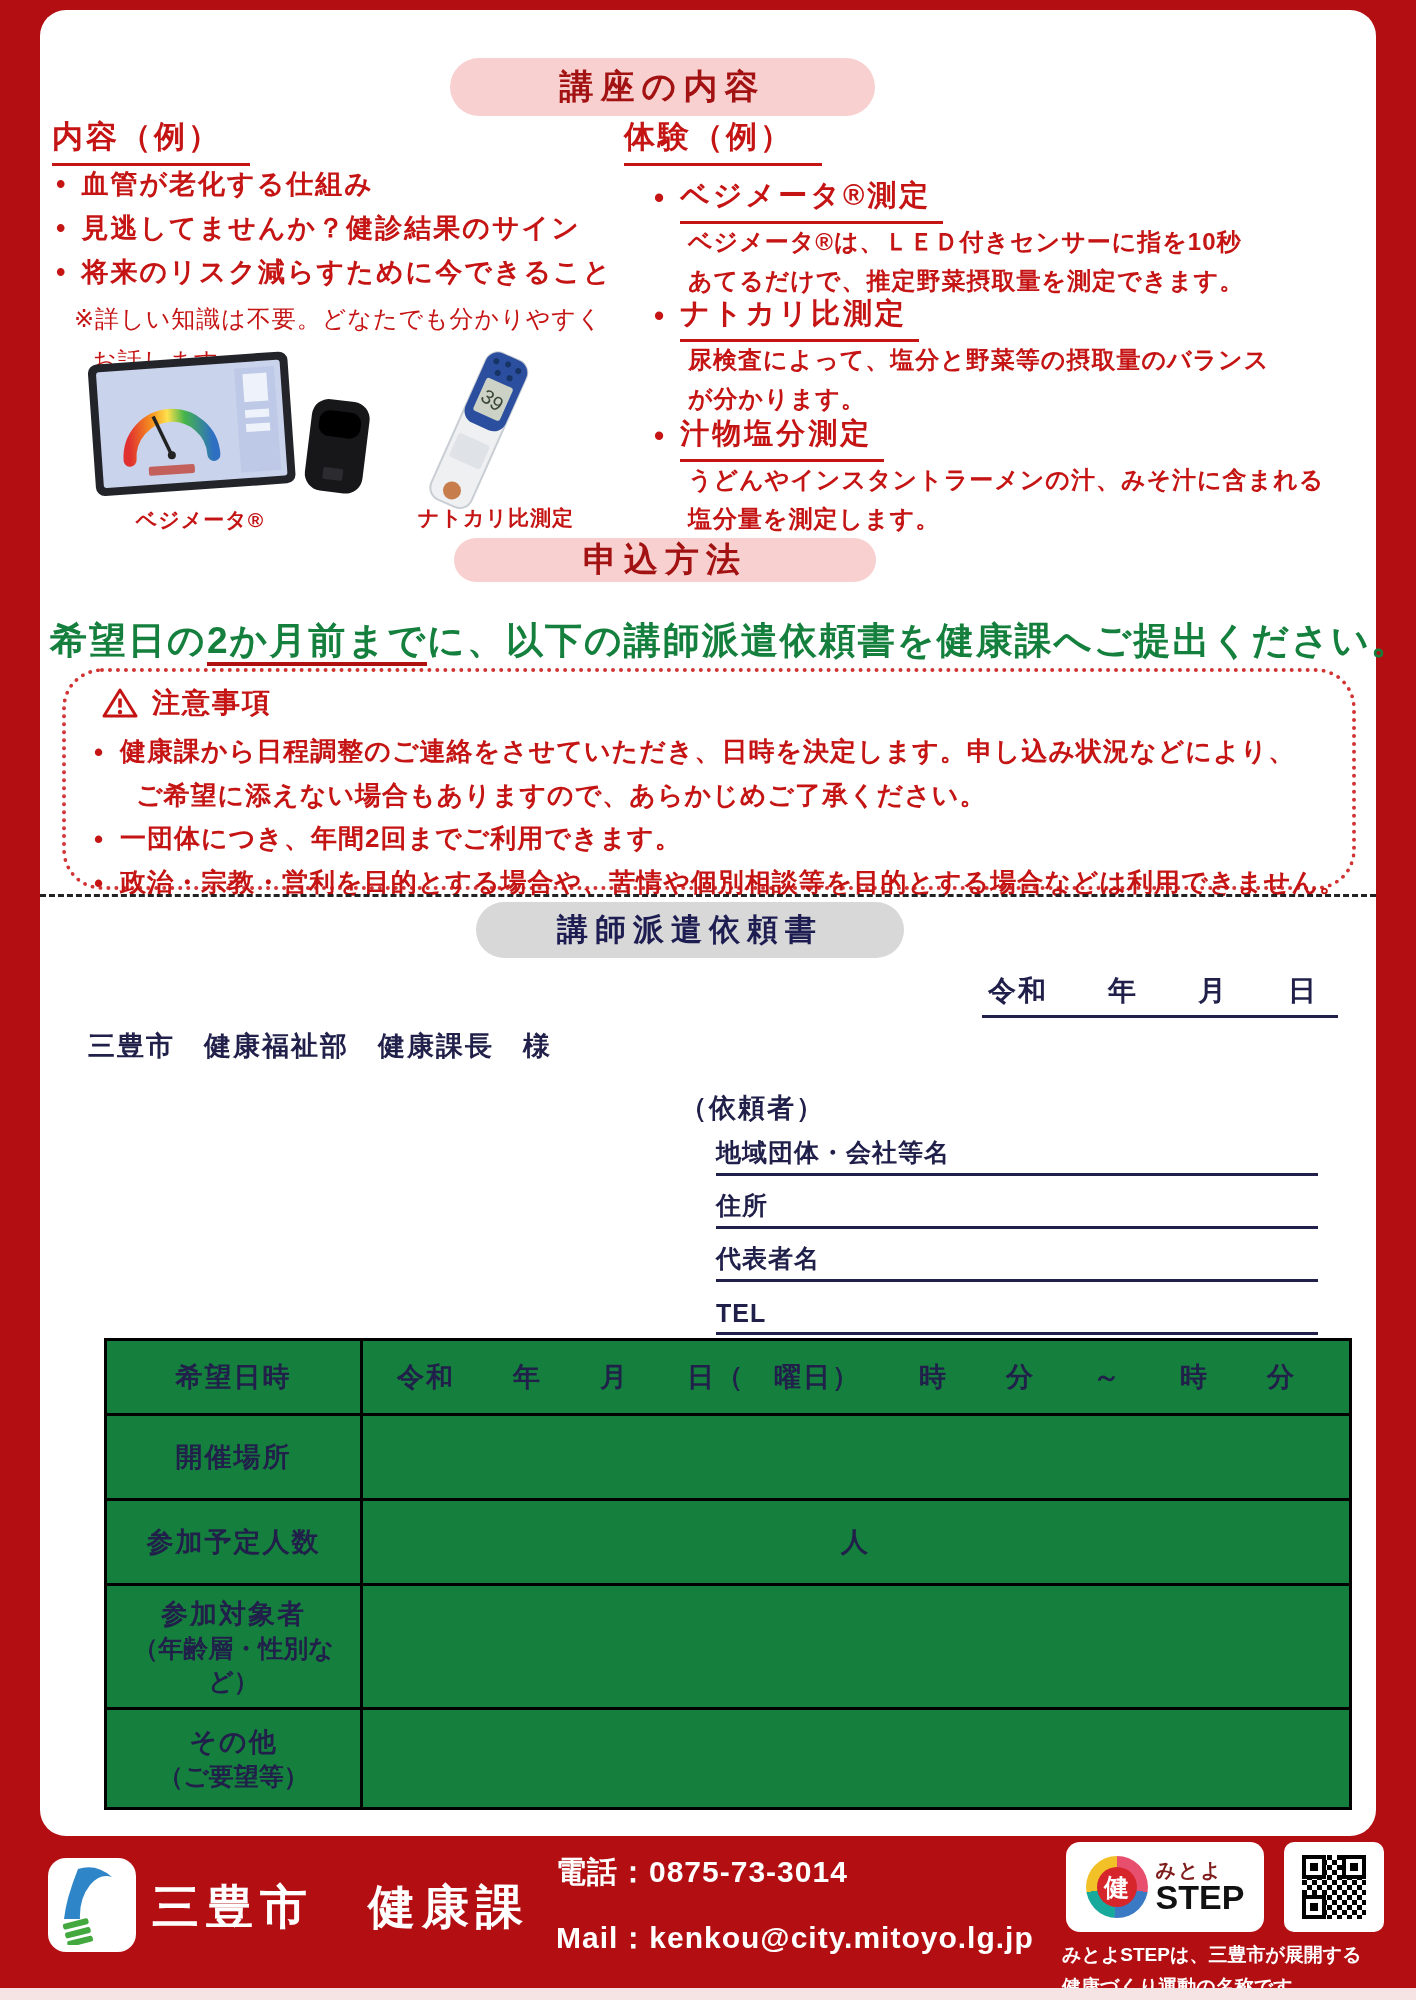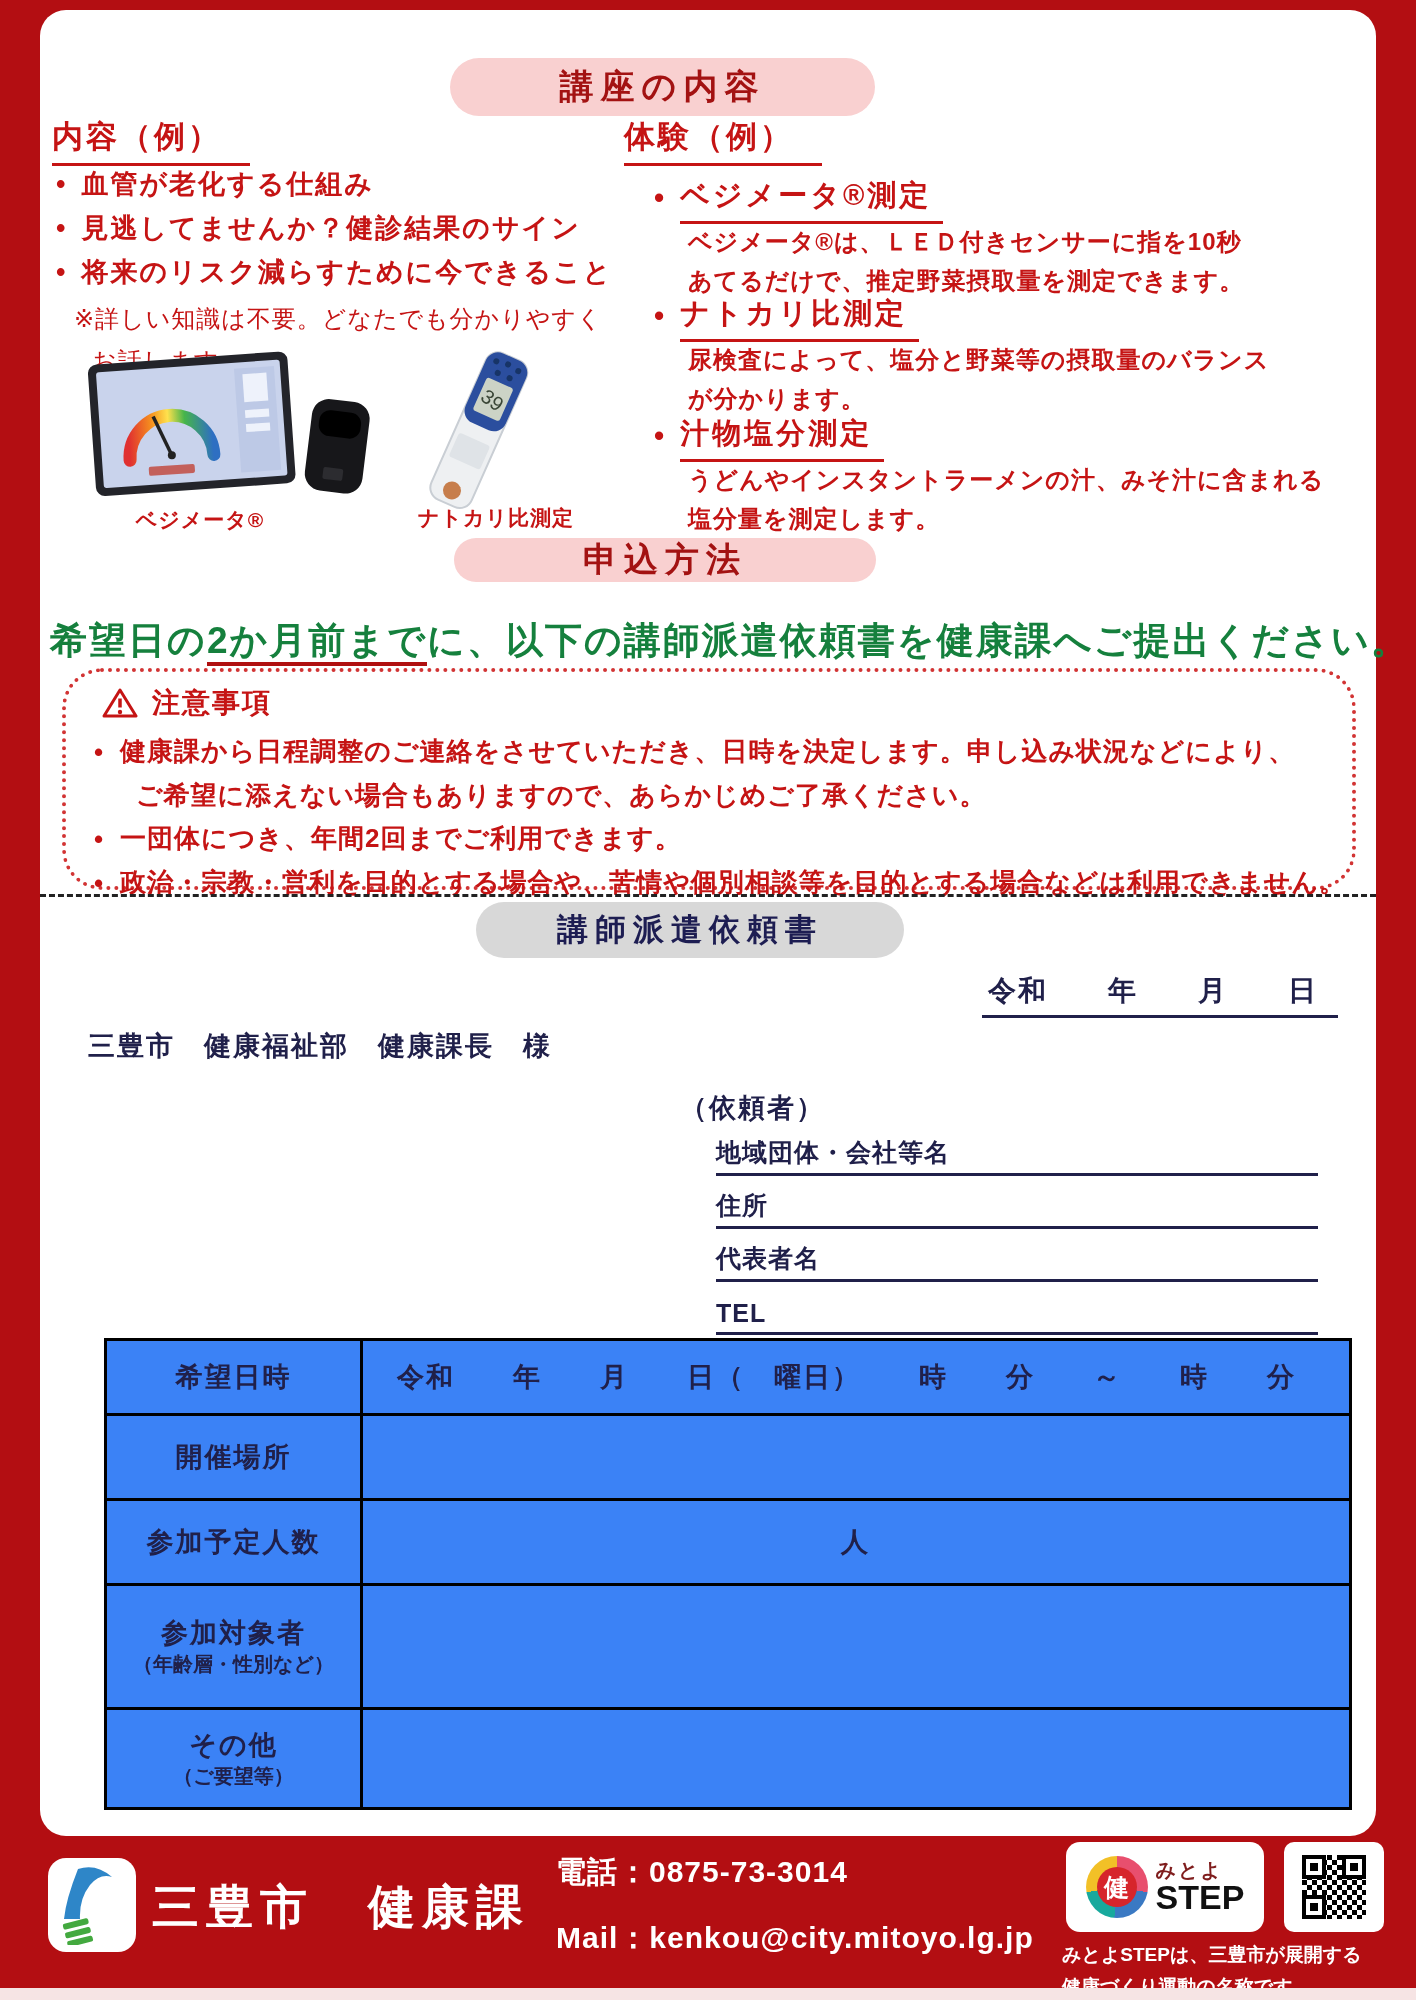--- a/index.html
+++ b/index.html
@@ -42,24 +42,24 @@
   .notice-cont{padding-left:42px;line-height:43px;font-size:26px;font-weight:bold;color:#c51414;
                letter-spacing:1px;white-space:nowrap}
   .cut{border-top:3px dashed #222;width:100%}
   
   .dateline{font-size:28px;font-weight:bold;color:#20204a;border-bottom:3px solid #20204a;
             padding:0 20px 5px 6px;letter-spacing:2px;white-space:nowrap}
   .addr{font-size:27px;font-weight:bold;color:#20204a;letter-spacing:2px;white-space:nowrap}
   .fieldrow{width:602px;height:47px;border-bottom:3px solid #20204a;
             display:flex;align-items:flex-end;margin-bottom:3px}
   .fieldrow .lbl{font-size:25px;font-weight:bold;color:#20204a;padding-bottom:4px;letter-spacing:1px;white-space:nowrap}
-  table.req{border-collapse:collapse;table-layout:fixed;background:#3b82f6}
+  table.req{border-collapse:collapse;table-layout:fixed;background:#15803d}
   .req td{border:3px solid #000;font-weight:bold;color:#20204a;vertical-align:middle}
   .req .lblcell{text-align:center;font-size:27px;letter-spacing:2px}
-  .req .sub{font-size:20px;letter-spacing:0}
+  .req .sub{font-size:25px;letter-spacing:0}
   .req .val{font-size:27px;padding-left:34px;letter-spacing:2px}
   .req .center{text-align:center;padding-left:0}
   
   .fwhite{color:#fff;font-weight:bold;white-space:nowrap}
   .logo-box{position:absolute;background:#fff;display:flex;align-items:center;justify-content:center}
   .step-ring{width:62px;height:62px;border-radius:50%;
      background:conic-gradient(#e84f6e 0 100deg,#3a79c3 100deg 185deg,#18a99d 185deg 260deg,#f2c027 260deg 360deg);
      display:flex;align-items:center;justify-content:center}
   .step-core{width:40px;height:40px;border-radius:50%;background:#d6252b;color:#fff;
      font-size:25px;font-weight:bold;display:flex;align-items:center;justify-content:center}

